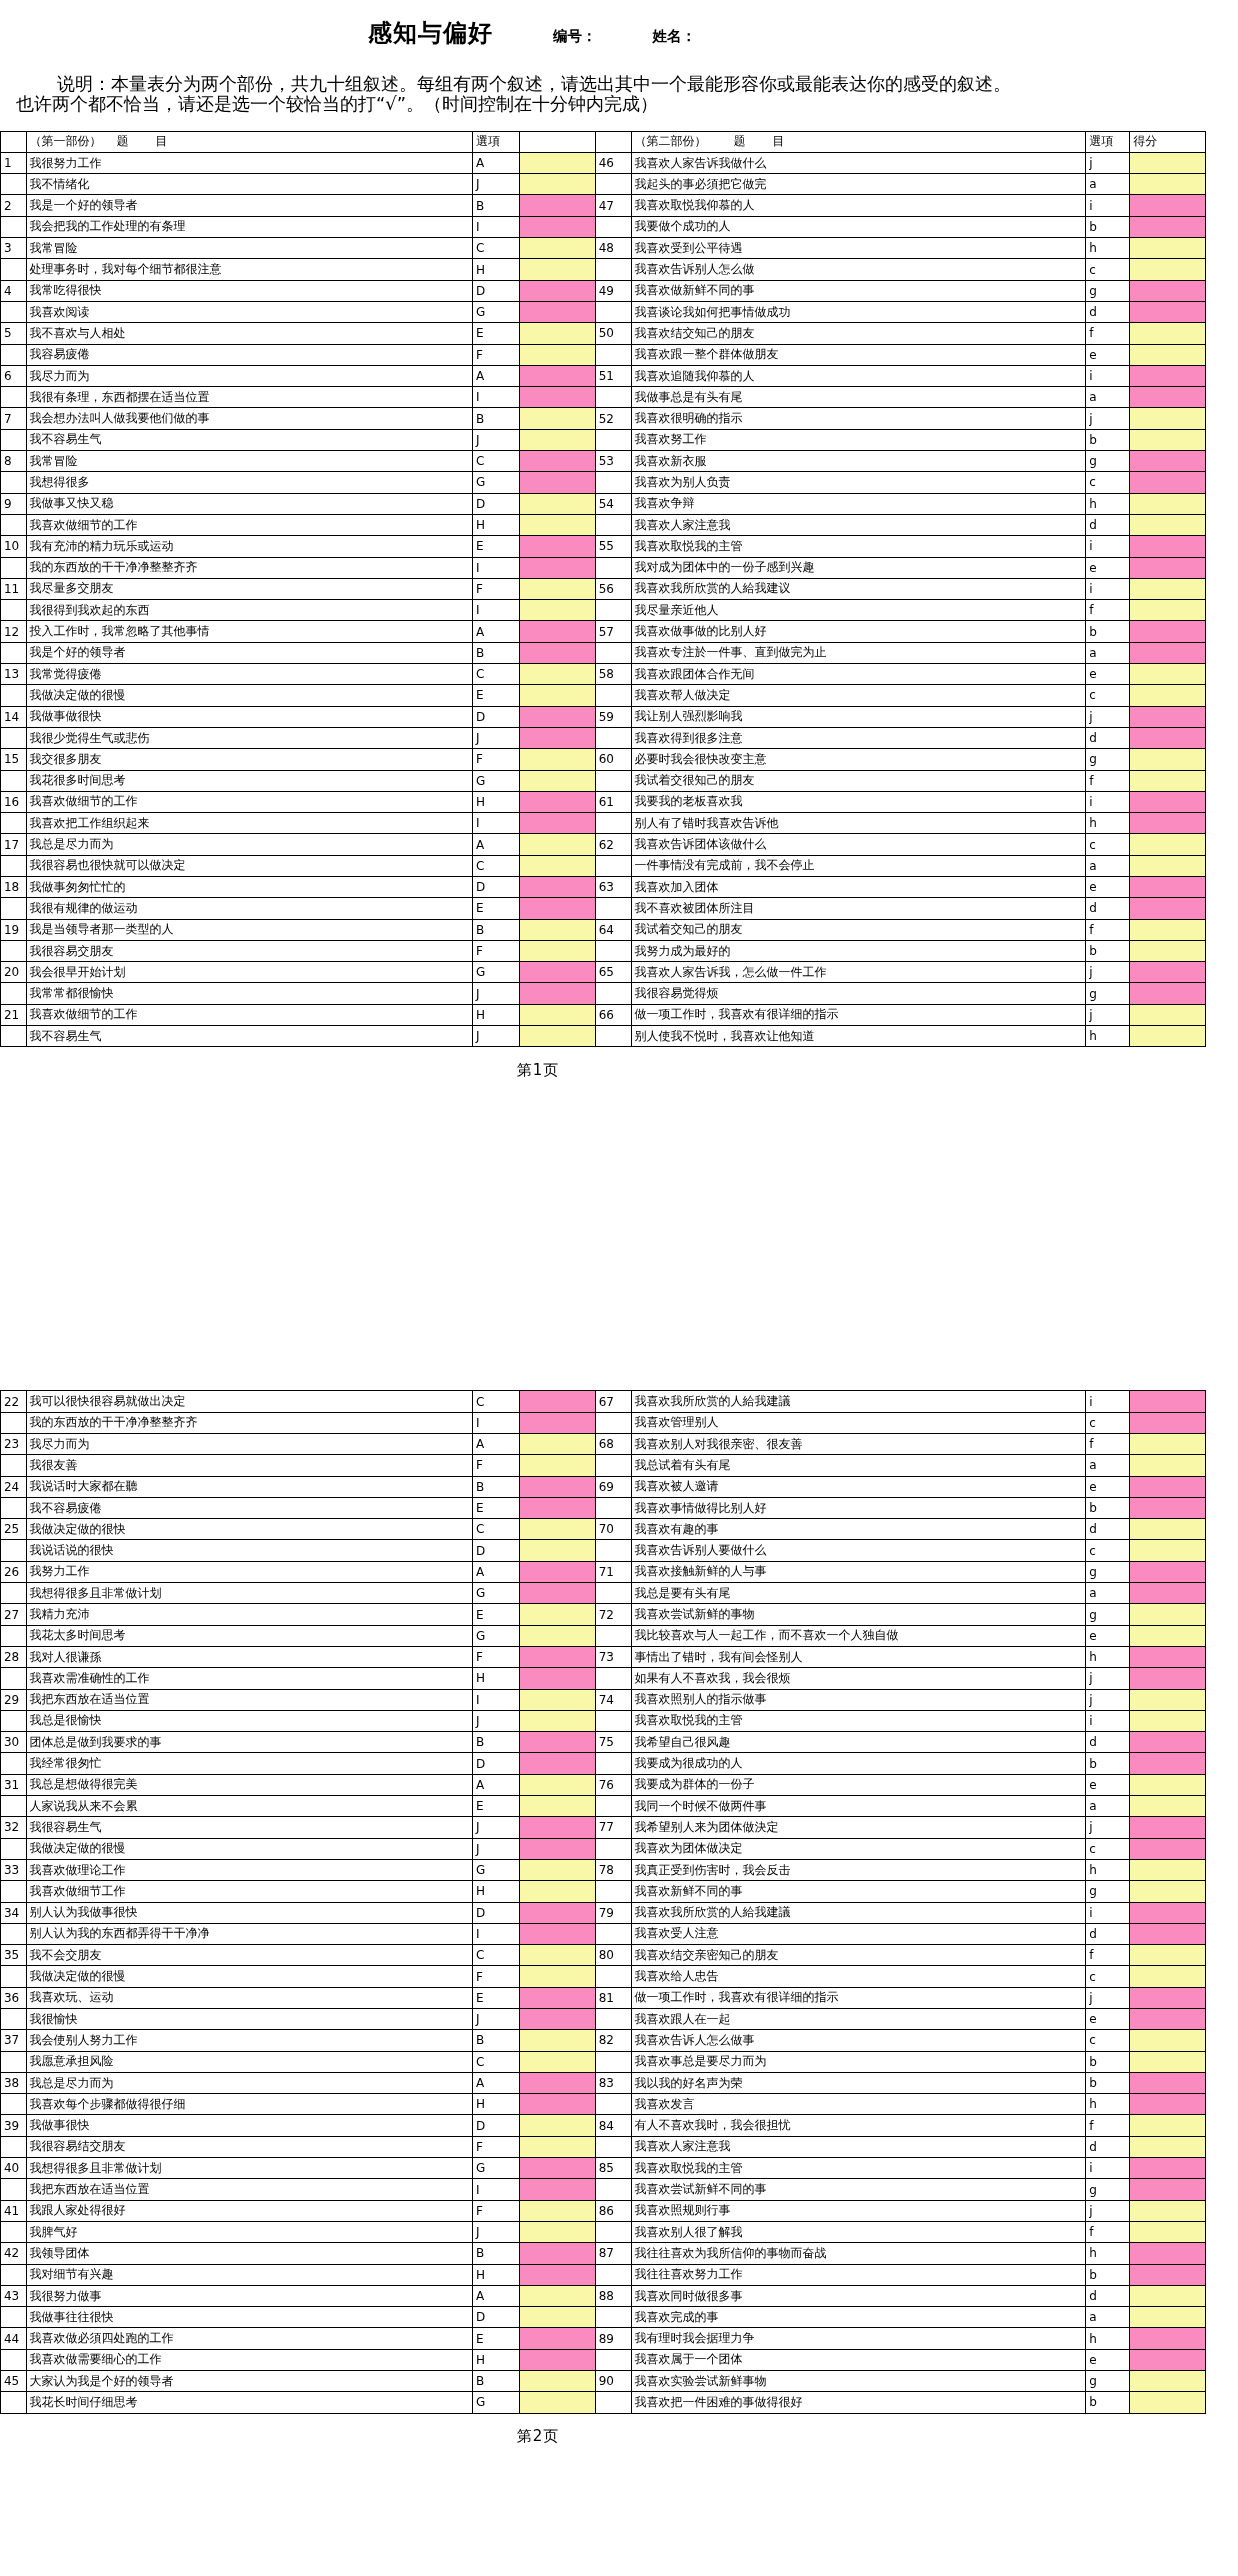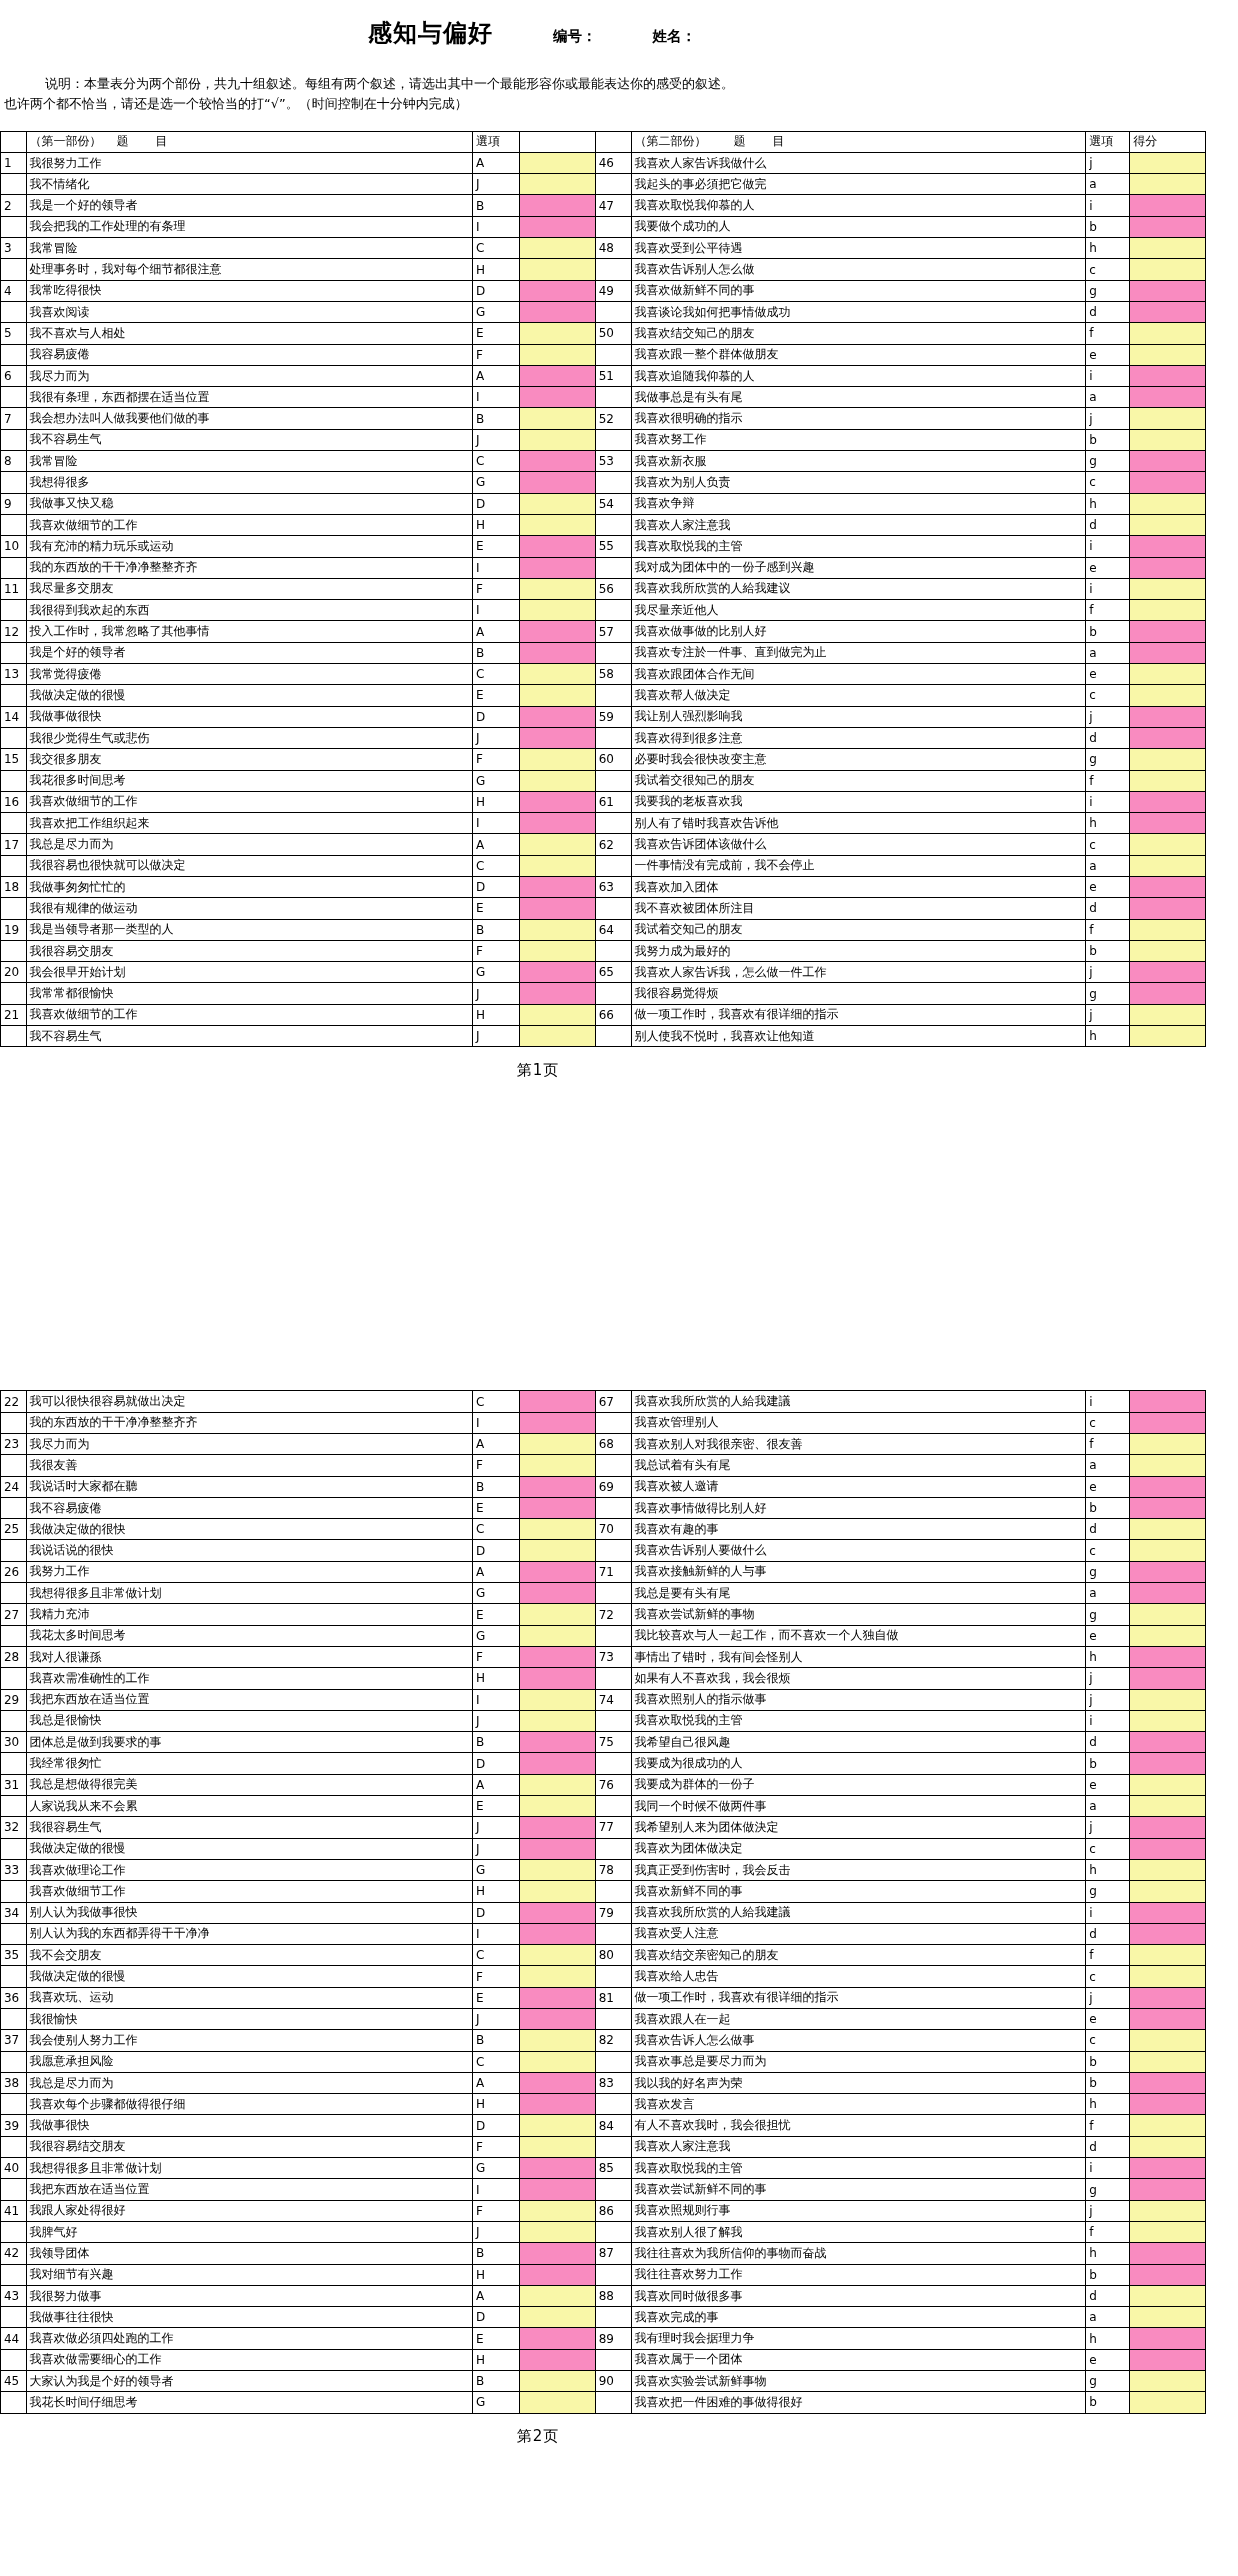--- a/index.html
+++ b/index.html
@@ -28,22 +28,22 @@
   .hdr-field{
     font-size:14.5px;
     font-weight:bold;
     margin-left:60px;
     white-space:nowrap;
     text-align:center;
   }
   .hdr-field.second{margin-left:56px;}
 
   .instructions{
-    margin:25px 0 0 4px;
-    font-size:13px;
+    margin:25px 0 0 16px;
+    font-size:18px;
     line-height:19.4px;
   }
   .instr-line1{padding-left:41px;}
   .instr-line2{}
 
   table.qt{
     border-collapse:collapse;
     table-layout:fixed;
     margin:17.4px auto 0 auto;
     width:1206px;

